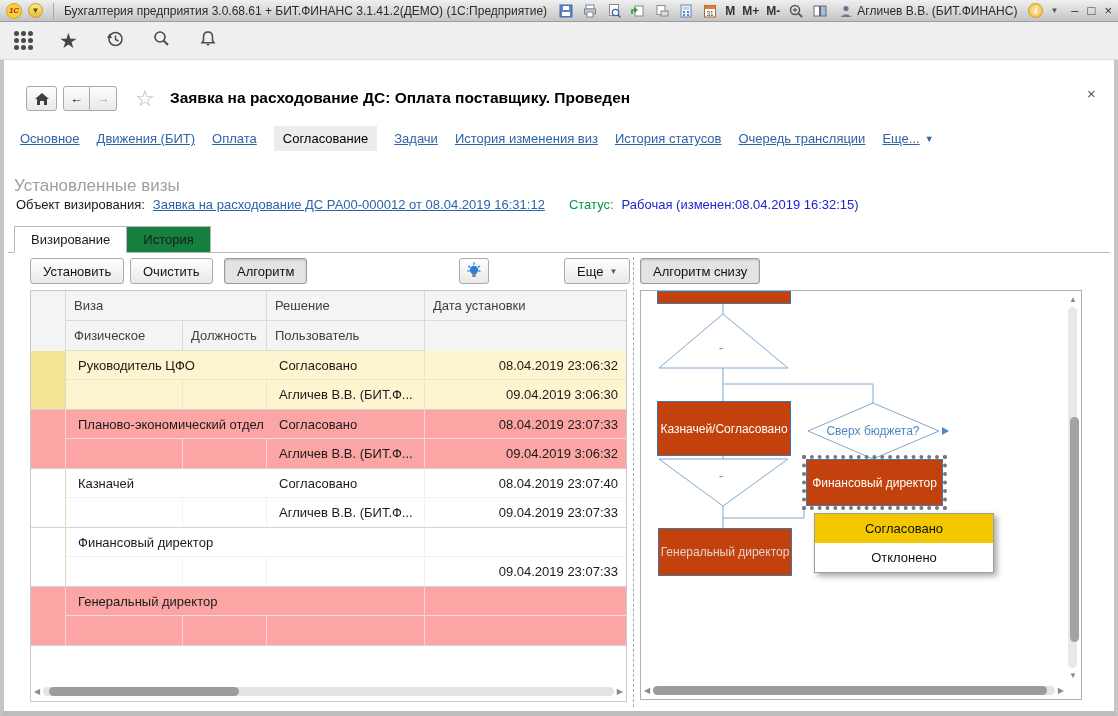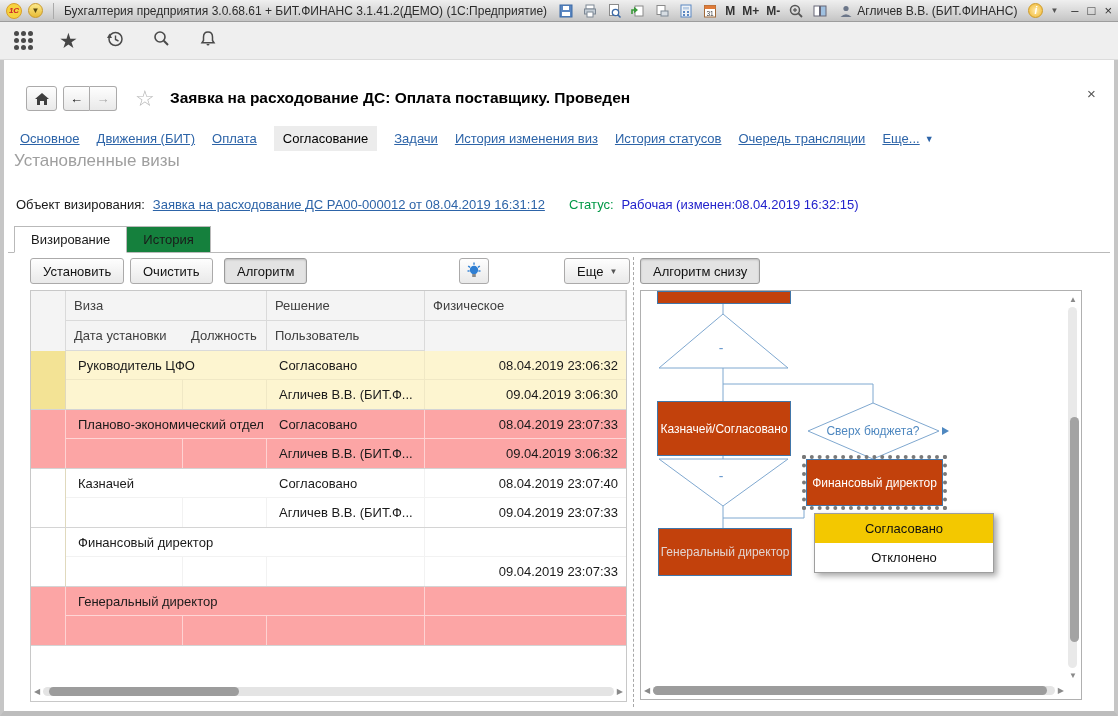--- a/index.html
+++ b/index.html
@@ -47,21 +47,21 @@
   .fav-star { position:absolute; left:135px; top:86px; font-size:22px; color:#b3b3b3; }
   .form-title { position:absolute; left:170px; top:89px; font-size:15.5px; font-weight:bold; color:#000; }
   .form-close { position:absolute; left:1087px; top:85px; font-size:15px; color:#555; cursor:default; }
 
   
   .navrow { position:absolute; left:20px; top:126px; display:flex; align-items:center; gap:17px; height:25px; }
   .navlink { color:#2d64a8; text-decoration:underline; white-space:nowrap; }
   .navlink.sel { color:#000; text-decoration:none; background:#ececec; padding:5px 9px; }
   .nav-caret { color:#2d64a8; font-size:9px; margin-left:-12px; }
 
-  .section-title { position:absolute; left:14px; top:151px; font-size:17px; color:#9f9f9f; }
+  .section-title { position:absolute; left:14px; top:176px; font-size:17px; color:#9f9f9f; }
   .objline { position:absolute; left:16px; top:197px; display:flex; gap:8px; align-items:center; white-space:nowrap; }
   .objlink { color:#2d64a8; text-decoration:underline; }
   .stlabel { color:#009846; margin-left:16px; }
   .stvalue { color:#2222cc; }
 
   
   .subtabs { position:absolute; left:14px; top:226px; height:27px; z-index:3; display:flex; }
   .stab { height:27px; padding:0 16px; display:flex; align-items:center; border:1px solid #b9b9b9; }
   .stab.on { background:#fff; border-bottom:1px solid #fff; }
   .stab.off { background:#15803d; border-left:none; }
@@ -305,22 +305,22 @@
     <span>Еще</span>
       <span class="cap">▼</span>
   </button>
   <button class="btn1c act pressed" style="left:640px;">Алгоритм снизу</button>
 
   <div class="visa-table">
     <div class="tgrid t-head">
       <div class="hc-gutter"></div>
       <div class="hc-visa">Виза</div>
       <div>Решение</div>
+      <div style="border-right:none">Дата установки</div>
       <div>Физическое</div>
-      <div style="border-right:none">Дата установки</div>
       <div>Должность</div>
       <div>Пользователь</div>
     </div>
 
     <div class="tgrid t-group g-yellow">
       <div class="c-gutter"></div>
       <div class="c-visa sub1">Руководитель ЦФО</div>
       <div class="sub1 vdiv">Согласовано</div>
       <div class="sub1 cell-r">08.04.2019 23:06:32</div>
       <div class="vdiv"></div>

